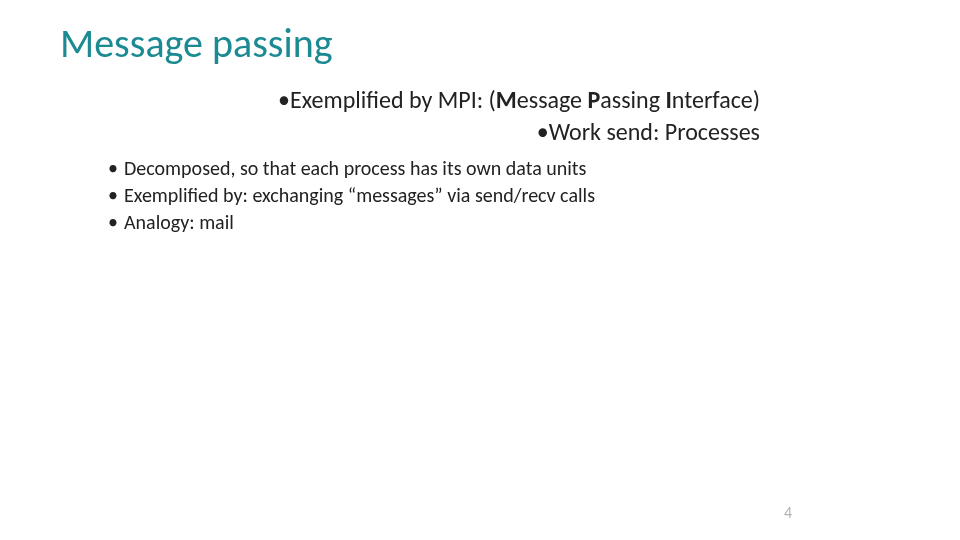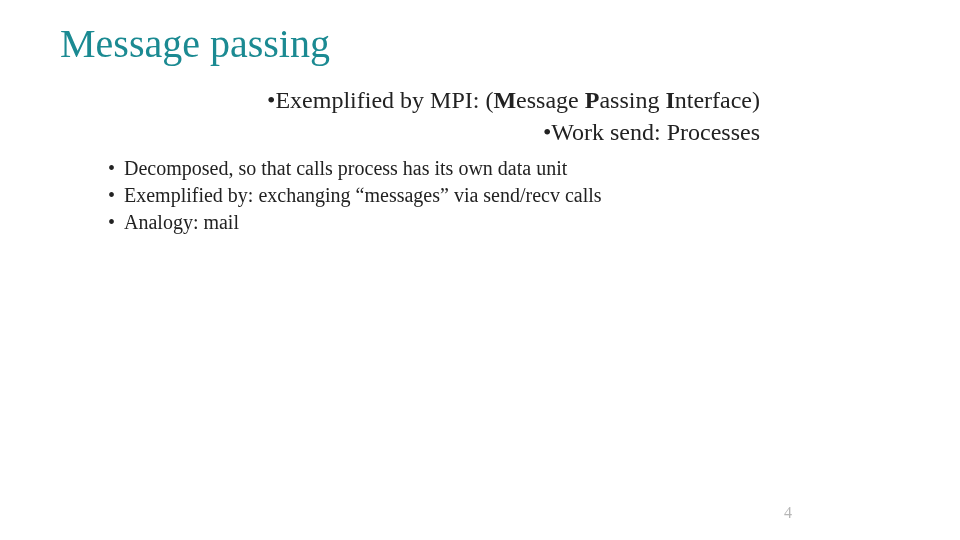--- a/index.html
+++ b/index.html
@@ -12,21 +12,20 @@
     color: #222;
     position: relative;
     overflow: hidden;
   }
   .slide {
     box-sizing: border-box;
     width: 820px;
     height: 540px;
     padding: 22px 60px 16px 60px;
     position: relative;
-    font-family: Liberation Serif, serif;
   }
   .title {
     font-size: 40px;
     font-weight: 400;
     color: #1b8a92;
     margin: 0 0 18px 0;
     line-height: 1.1;
   }
   .l1 {
     font-size: 24px;
@@ -70,21 +69,21 @@
     <div class="l1">
       <span class="bullet">•</span><span>Exemplified by MPI: (</span><span class="bold-letter">M</span><span>essage </span><span class="bold-letter">P</span><span>assing </span><span class="bold-letter">I</span><span>nterface)</span>
     </div>
     <div class="l1">
       <span class="bullet">•</span><span>Work send: Processes</span>
     </div>
   </div>
 
   <div class="l2-wrap">
     <div class="l2">
-      <span class="bullet">•</span><span>Decomposed, so that calls process has its own data unit</span>
+      <span class="bullet">•</span><span>Decomposed, so that each process has its own data units</span>
     </div>
     <div class="l2">
       <span class="bullet">•</span><span>Exemplified by: exchanging “messages” via send/recv calls</span>
     </div>
     <div class="l2">
       <span class="bullet">•</span><span>Analogy: mail</span>
     </div>
   </div>
 
   <div class="pagenum">4</div>

